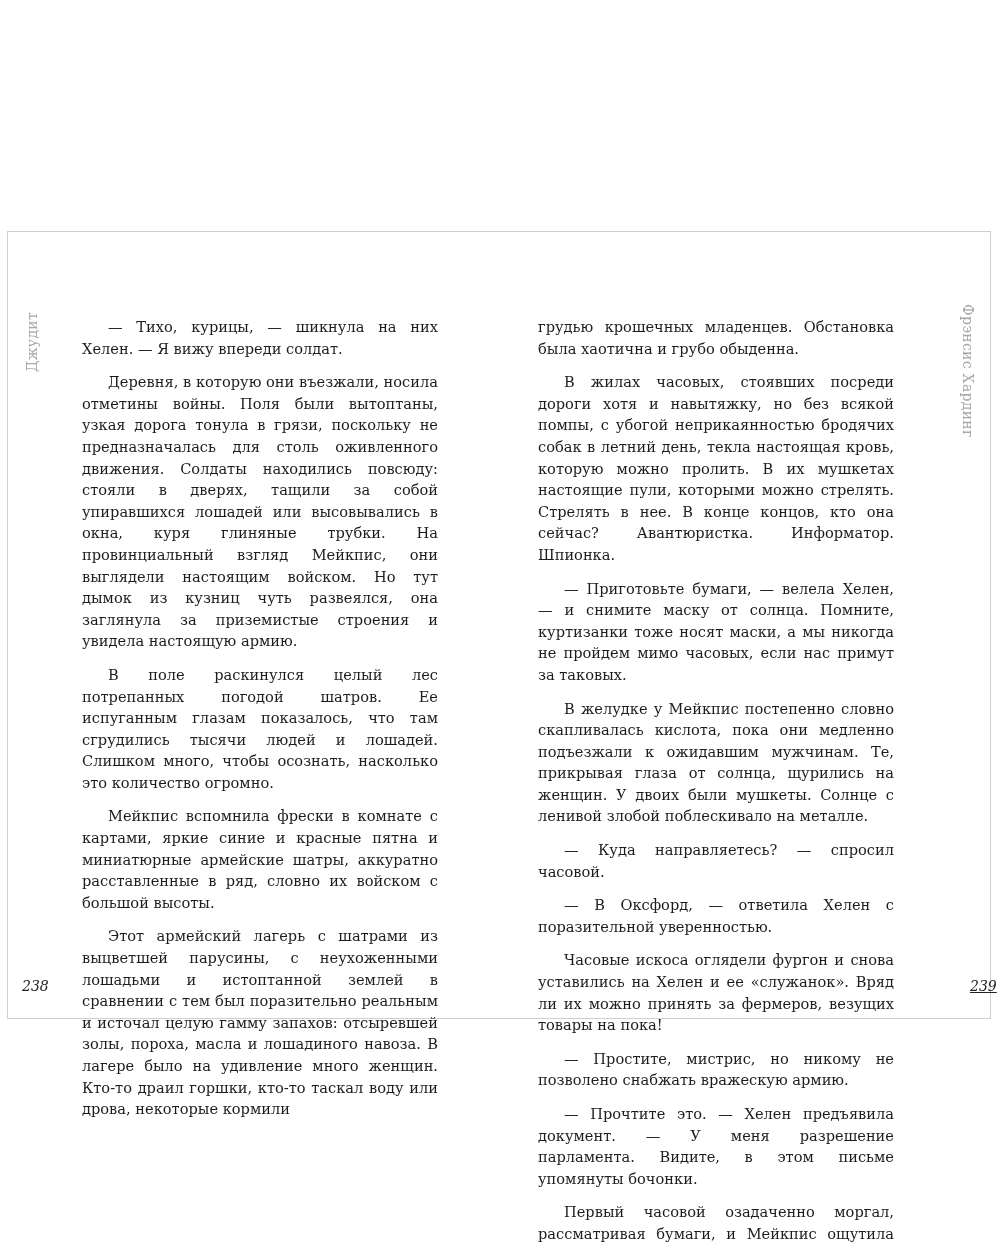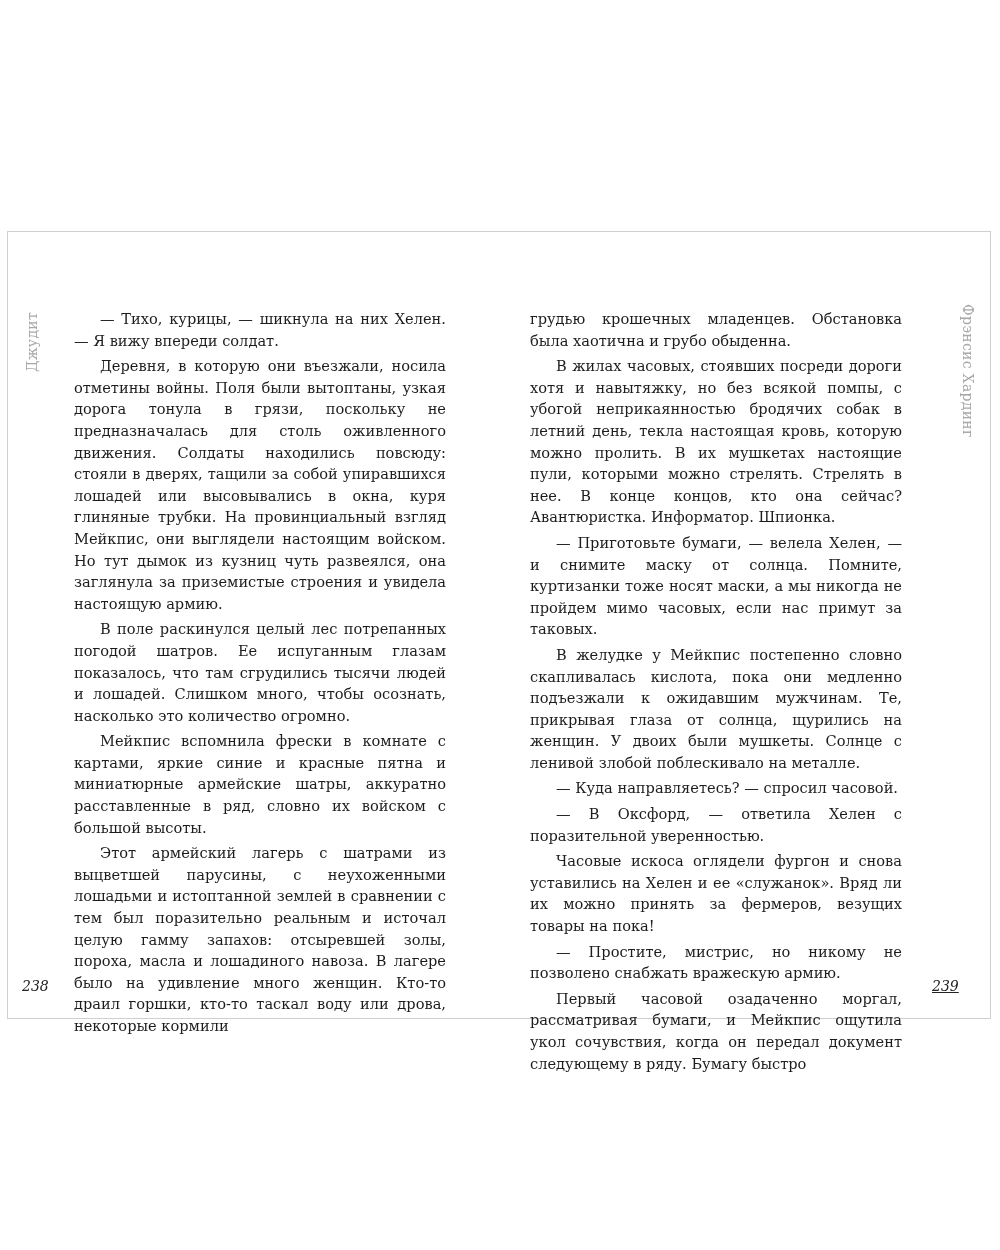--- a/index.html
+++ b/index.html
@@ -8,36 +8,36 @@
     position:absolute; left:7px; top:231px; width:984px; height:788px;
     border:1px solid #cfcfcf; box-sizing:border-box; background:#fff;
   }
   .page { position:absolute; top:0; height:100%; }
   .text {
     position:absolute; top:72px; width:380px;
     font-family:"DejaVu Serif", "Liberation Serif", serif;
     font-size:14.6px; line-height:21.6px; color:#1d1d1d;
     text-align:justify;
   }
-  .text p { margin:4px; text-indent:26px; }
+  .text p { margin:12px; text-indent:26px; }
   .text p.cont { text-indent:0; }
   .left .text { left:62px; }
   .right .text { left:518px; }
   .runhead {
     position:absolute; font-family:"DejaVu Serif","Liberation Serif",serif;
     font-size:14px; color:#a8a8a8; white-space:nowrap; letter-spacing:0.3px;
   }
   .runhead.left-rh { left:16px; top:140px; transform-origin:0 0; transform:rotate(-90deg); }
   .runhead.right-rh { left:968px; top:72px; transform-origin:0 0; transform:rotate(90deg); }
   .pgnum {
     position:absolute; top:746px; font-family:"DejaVu Serif","Liberation Serif",serif;
     font-style:italic; font-size:14px; color:#222;
   }
   .pgnum.l { left:14px; }
-  .pgnum.r { left:924px;text-decoration:underline; }
+  .pgnum.r { left:962px;text-decoration:underline; }
 </style>
 </head>
 <body>
 
 <div class="frame">
   <div class="page left" style="left:0;width:492px;">
     <div class="runhead left-rh">Джудит</div>
     <div class="text">
       <p>— Тихо, курицы, — шикнула на них Хелен. — Я вижу впереди солдат.</p>
       <p>Деревня, в которую они въезжали, носила отметины войны. Поля были вытоптаны, узкая дорога тонула в грязи, поскольку не предназначалась для столь оживленного движения. Солдаты находились повсюду: стояли в дверях, тащили за собой упиравшихся лошадей или высовывались в окна, куря глиняные трубки. На провинциальный взгляд Мейкпис, они выглядели настоящим войском. Но тут дымок из кузниц чуть развеялся, она заглянула за приземистые строения и увидела настоящую армию.</p>
@@ -52,17 +52,18 @@
     <div class="runhead right-rh">Фрэнсис Хардинг</div>
     <div class="text">
       <p class="cont">грудью крошечных младенцев. Обстановка была хаотична и грубо обыденна.</p>
       <p>В жилах часовых, стоявших посреди дороги хотя и навытяжку, но без всякой помпы, с убогой неприкаянностью бродячих собак в летний день, текла настоящая кровь, которую можно пролить. В их мушкетах настоящие пули, которыми можно стрелять. Стрелять в нее. В конце концов, кто она сейчас? Авантюристка. Информатор. Шпионка.</p>
       <p>— Приготовьте бумаги, — велела Хелен, — и снимите маску от солнца. Помните, куртизанки тоже носят маски, а мы никогда не пройдем мимо часовых, если нас примут за таковых.</p>
       <p>В желудке у Мейкпис постепенно словно скапливалась кислота, пока они медленно подъезжали к ожидавшим мужчинам. Те, прикрывая глаза от солнца, щурились на женщин. У двоих были мушкеты. Солнце с ленивой злобой поблескивало на металле.</p>
       <p>— Куда направляетесь? — спросил часовой.</p>
       <p>— В Оксфорд, — ответила Хелен с поразительной уверенностью.</p>
       <p>Часовые искоса оглядели фургон и снова уставились на Хелен и ее «служанок». Вряд ли их можно принять за фермеров, везущих товары на пока!</p>
       <p>— Простите, мистрис, но никому не позволено снабжать вражескую армию.</p>
+      <p>— Прочтите это. — Хелен предъявила документ. — У меня разрешение парламента. Видите, в этом письме упомянуты бочонки.</p>
       <p>Первый часовой озадаченно моргал, рассматривая бумаги, и Мейкпис ощутила укол сочувствия, когда он передал документ следующему в ряду. Бумагу быстро</p>
     </div>
     <div class="pgnum r">239</div>
   </div>
 </div>
 
 </body></html>

